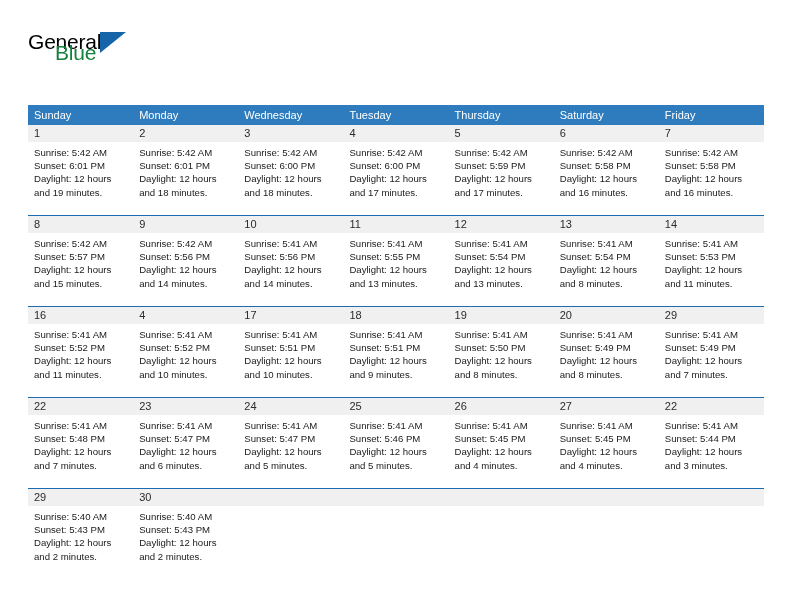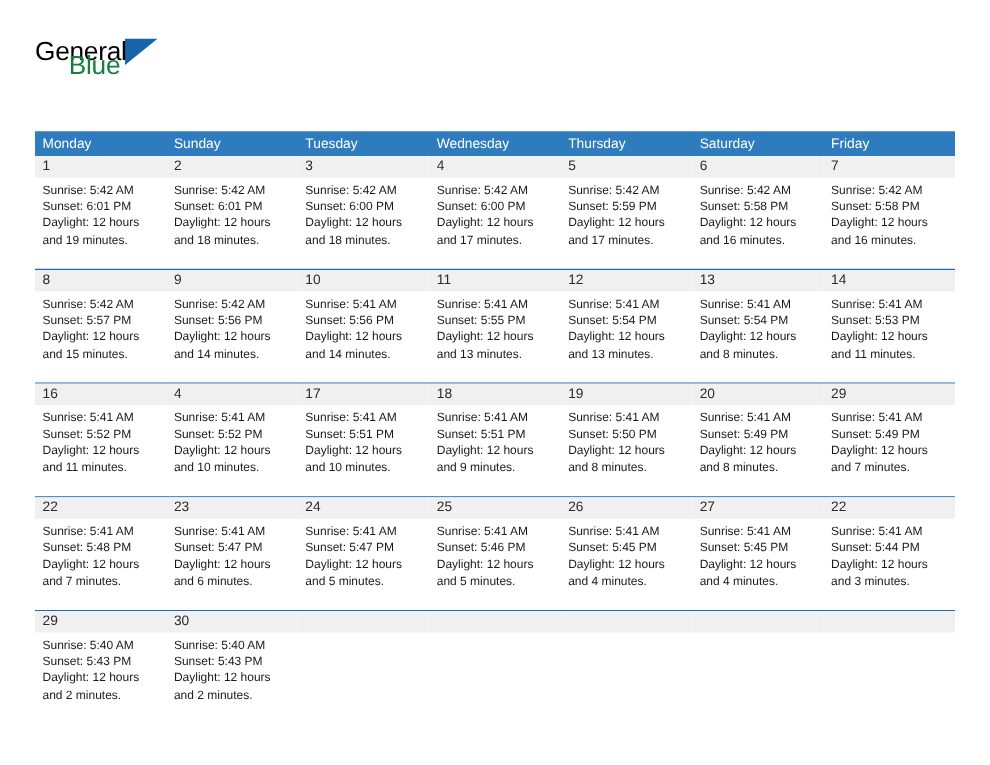--- a/index.html
+++ b/index.html
@@ -166,24 +166,24 @@
       </div>
       <span class="brand-line2">Blue</span>
     </div>
 
 
   </div>
 
   <div class="calendar">
 
     <div class="weekday-row">
+      <div class="weekday">Sunday</div>
       <div class="weekday">Monday</div>
-      <div class="weekday">Sunday</div>
+      <div class="weekday">Wednesday</div>
       <div class="weekday">Tuesday</div>
-      <div class="weekday">Wednesday</div>
       <div class="weekday">Thursday</div>
       <div class="weekday">Saturday</div>
       <div class="weekday">Friday</div>
     </div>
 
     <div id="weeks-container">
         <div class="week">
           <div class="day-cell">
             <div class="day-num-band">
               <div class="day-num">1</div>

